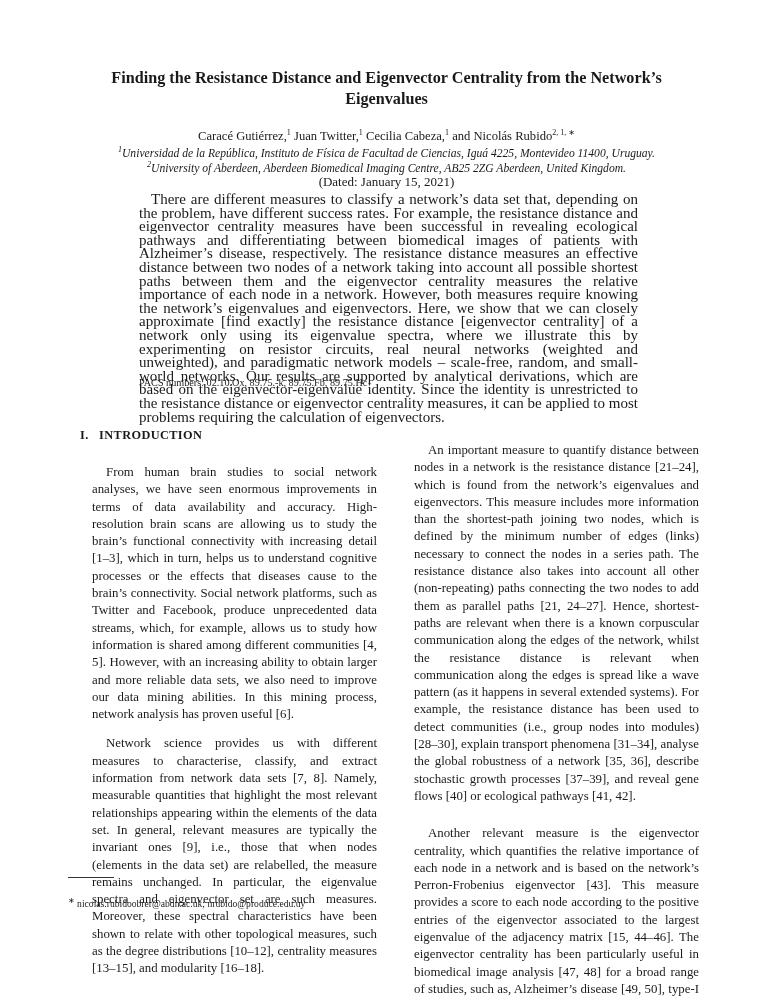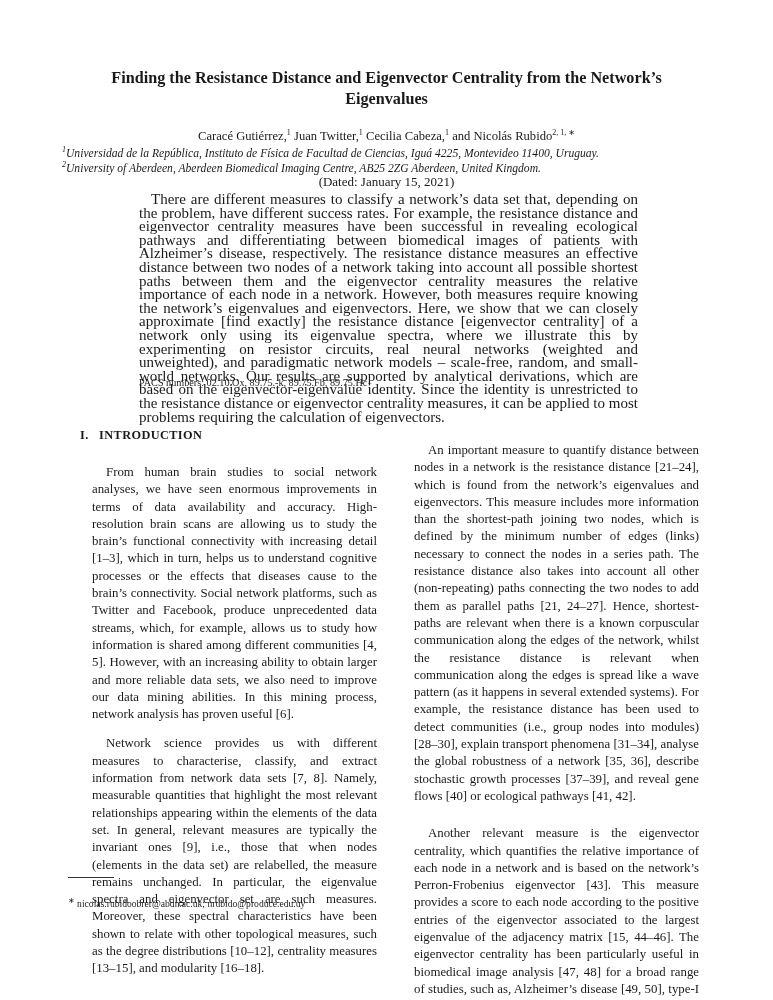--- a/index.html
+++ b/index.html
@@ -2,21 +2,21 @@
 <html><head>
 <meta charset="utf-8">
 <style>
   html, body { margin: 0; padding: 0; background: #ffffff; }
   body { width: 773px; height: 1000px; position: relative; overflow: hidden;
          font-family: "DejaVu Serif", "Liberation Serif", serif; color: #1a1a1a; }
   .title { position: absolute; left: 70px; top: 68px; width: 633px; text-align: center;
            font-family: "Liberation Serif", serif; font-weight: bold; font-size: 16.2px; line-height: 21px; }
   .authors { position: absolute; left: 70px; top: 128px; width: 633px; text-align: center;
              font-family: "Liberation Serif", serif; font-size: 12.6px; line-height: 16px; }
-  .affil { position: absolute; left: 62px; width: 633px; 
+  .affil { position: absolute; left: 70px; width: 633px; text-align: center;
            font-family: "Liberation Serif", serif; font-style: italic; font-size: 11.6px; line-height: 15px; }
   .affil1 { top: 146px; }
   .affil2 { top: 161px; }
   .dated { position: absolute; left: 70px; top: 174px; width: 633px; text-align: center;
            font-family: "Liberation Serif", serif; font-size: 13px; line-height: 15px; }
   sup { font-size: 8px; line-height: 0; vertical-align: super; }
   .abstract { position: absolute; left: 139px; top: 193px; width: 499px;
               font-family: "Liberation Serif", serif; font-size: 15px; line-height: 13.6px;
               text-align: justify; text-indent: 12px; }
   .pacs { position: absolute; left: 139px; top: 376px; width: 499px;

